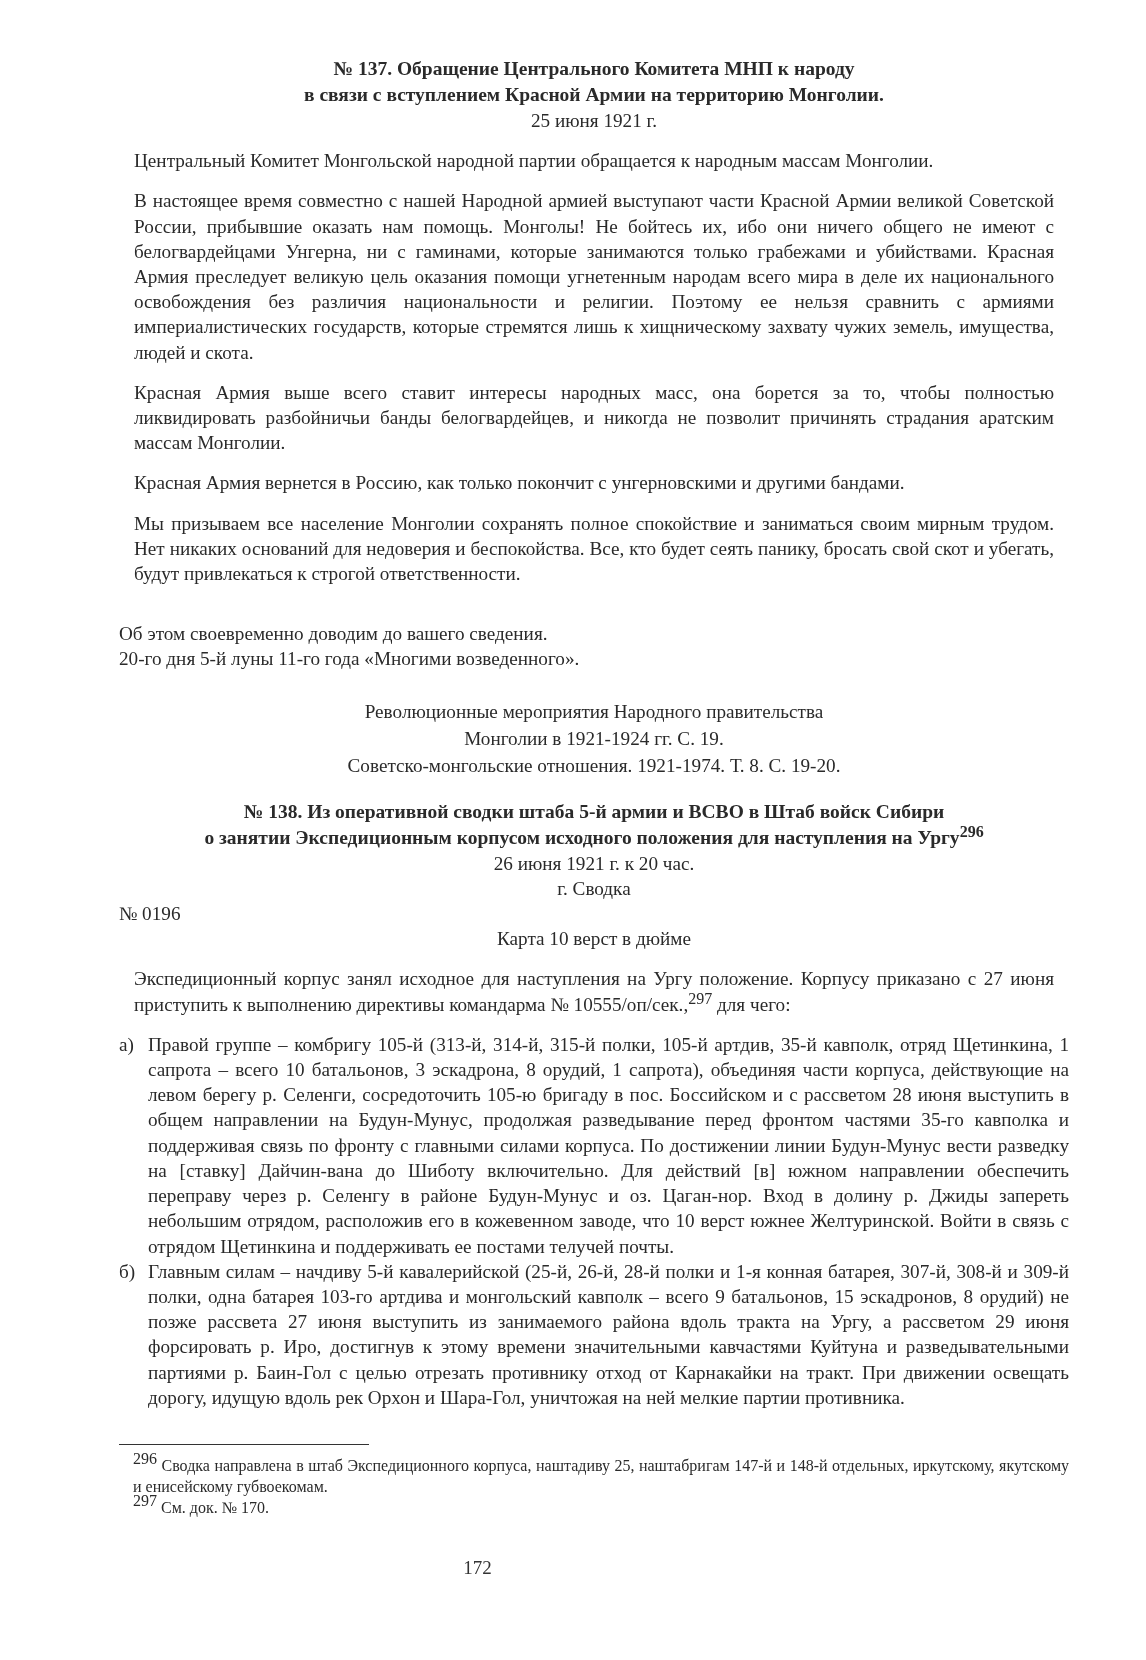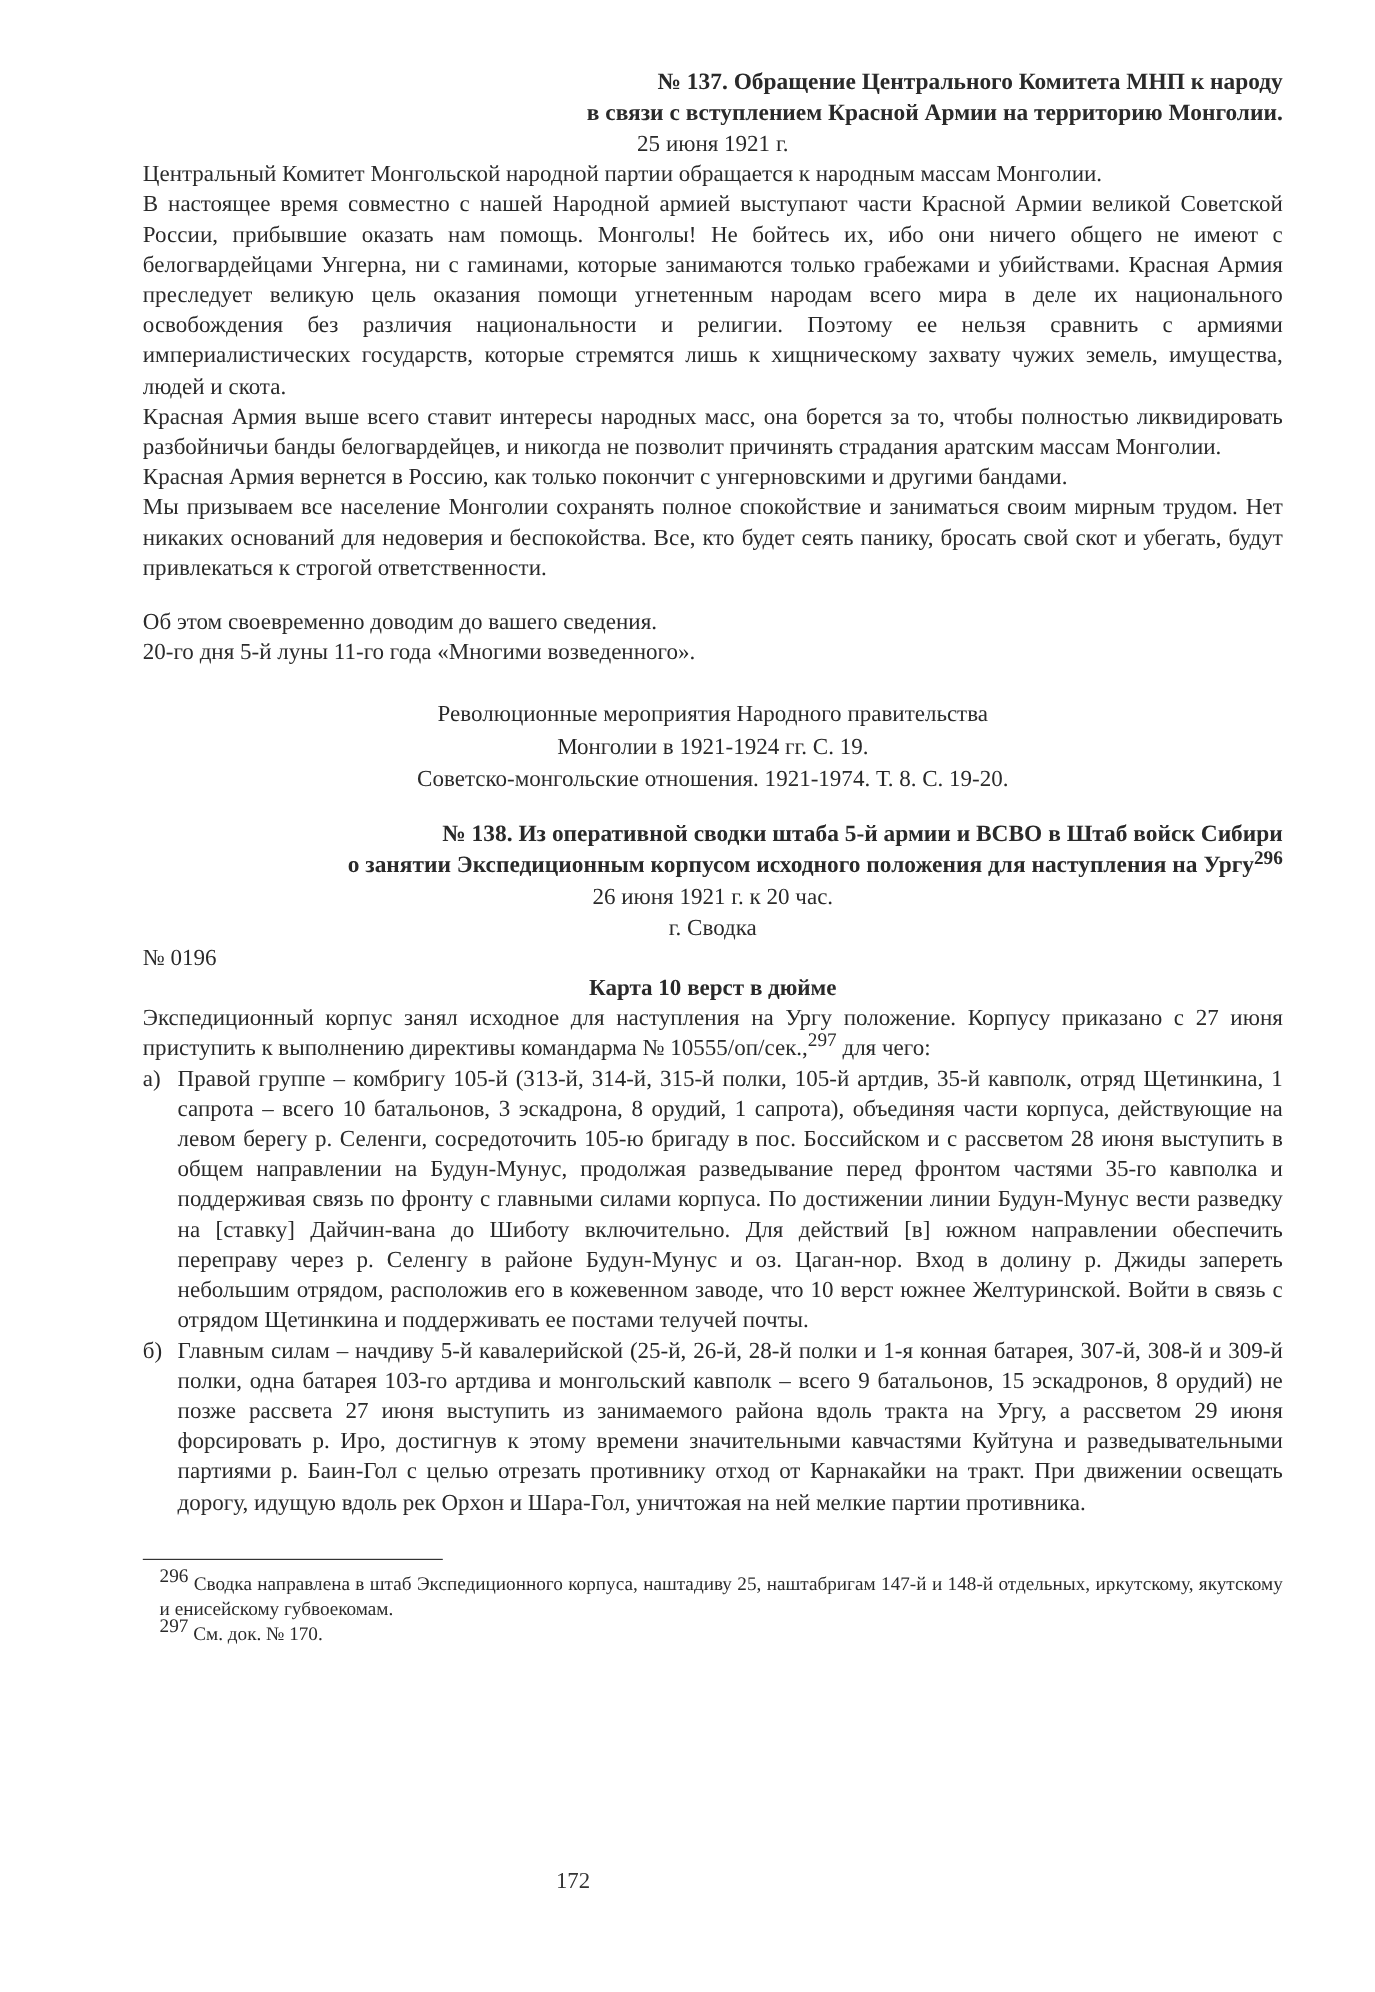--- a/index.html
+++ b/index.html
@@ -14,27 +14,27 @@
     .page {
       position: absolute;
       left: 119px; top: 56px;
       width: 950px;
       font-size: 19.2px;
       line-height: 25.2px;
       text-align: justify;
     }
     .title {
       font-weight: bold;
-      text-align: right;
+      text-align: center;
       line-height: 26px;
       font-size: 19.5px;
     }
     .right { text-align: center; }
-    .center { text-align: center; font-weight: bold; }
-    .para { margin: 0; }
+    .center { text-align: center; }
+    .para { margin: 15px; }
     .gap-md { height: 20px; }
     .gap-lg { height: 26px; }
     sup { font-size: 16px; line-height: 0; vertical-align: 7px; }
     .list-item { display: flex; }
     .list-marker { width: 29px; flex: none; }
     .list-body { flex: 1; text-align: justify; }
     .rule {
       width: 250px; height: 0;
       border-top: 1.5px solid #333;
       margin: 34px 0 10px 0;

